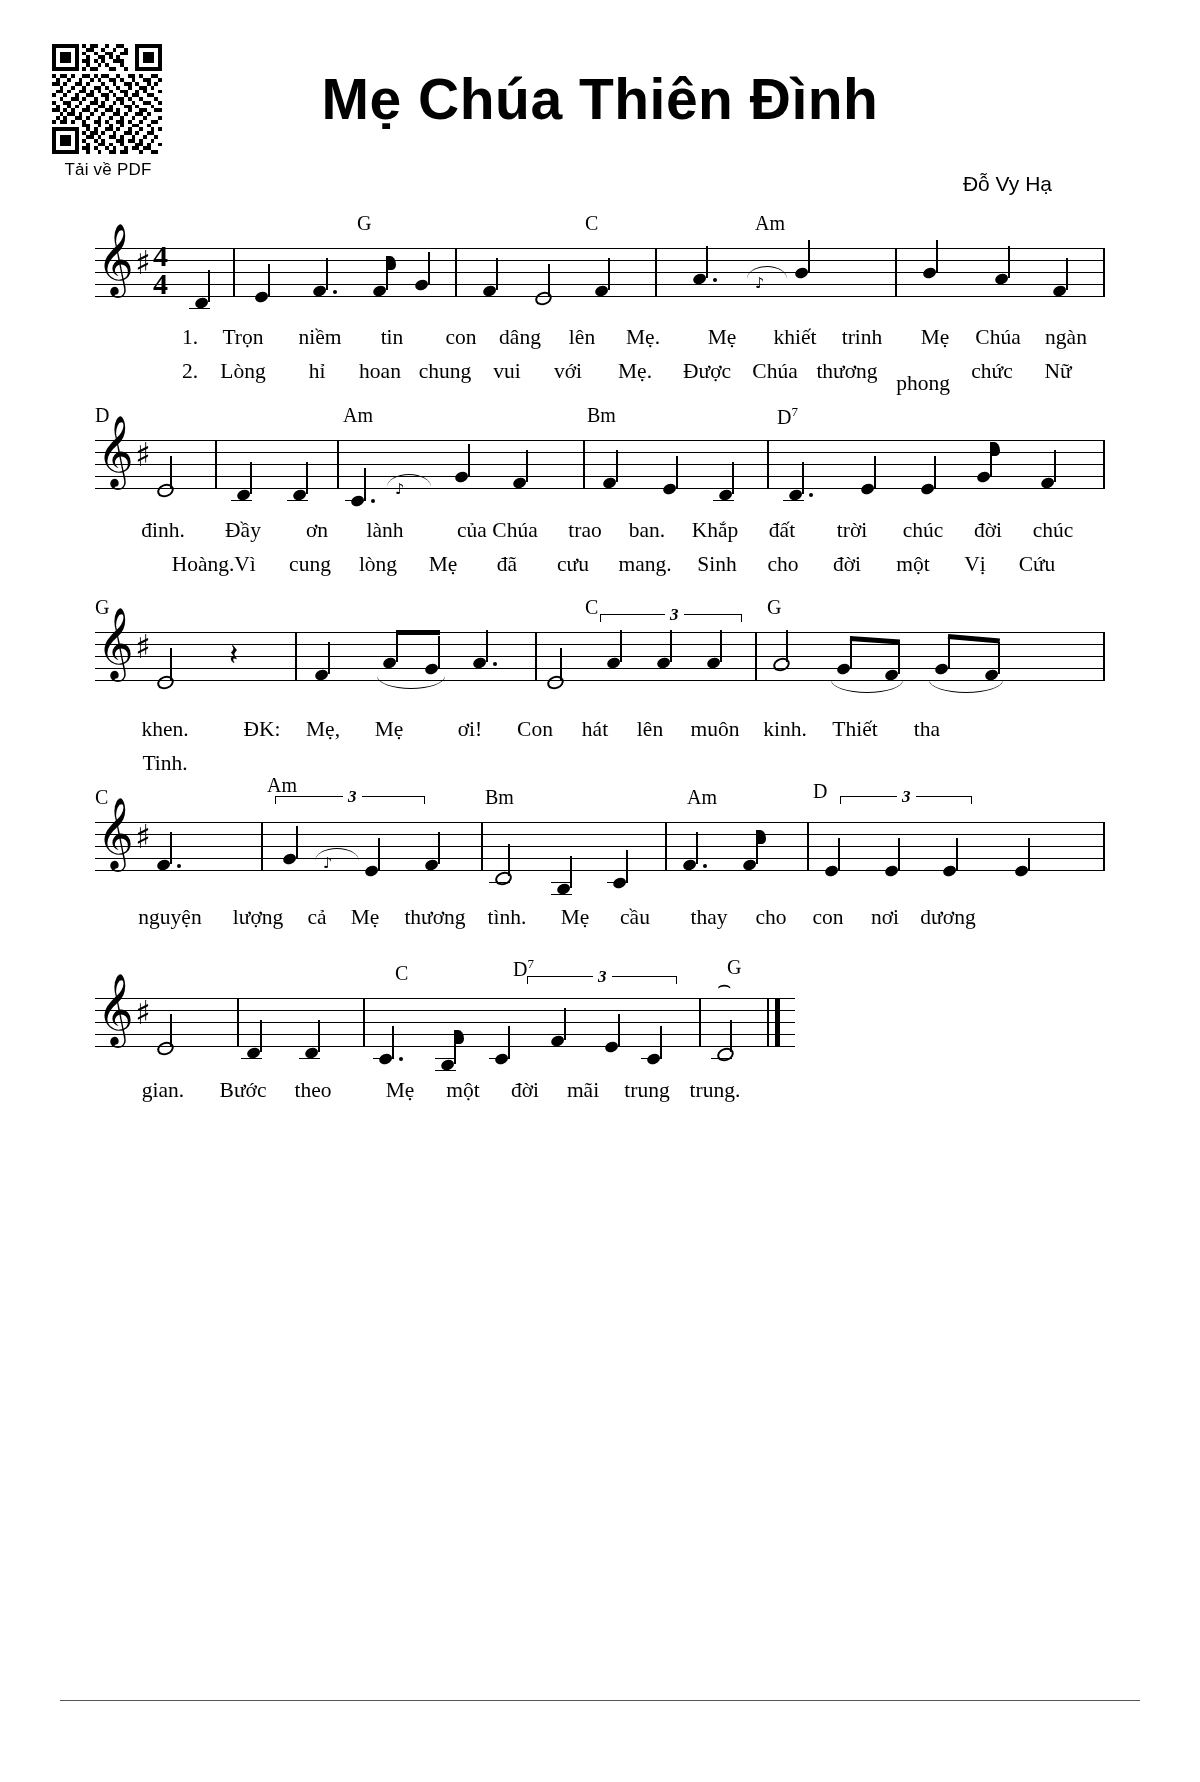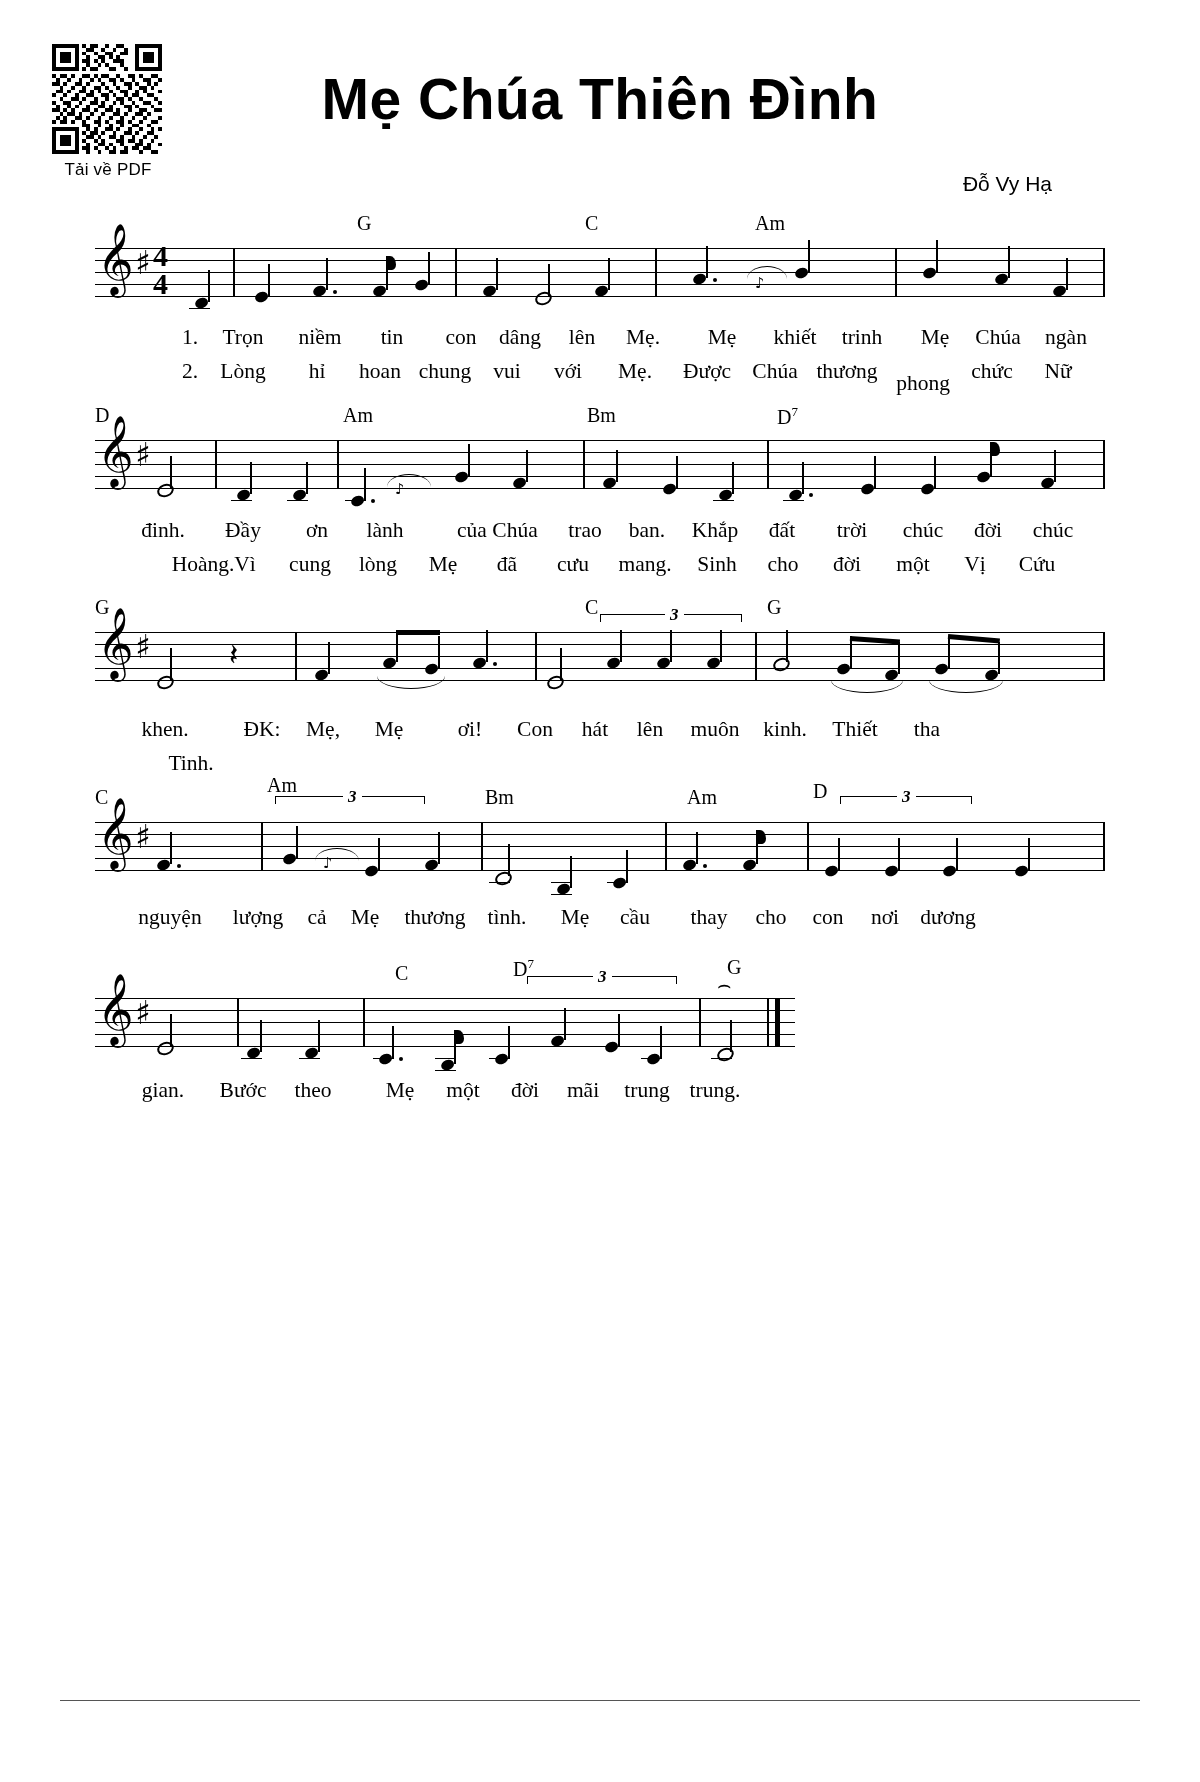--- a/index.html
+++ b/index.html
@@ -774,21 +774,21 @@
     <span style="left:375px;">ơi!</span>
     <span style="left:440px;">Con</span>
     <span style="left:500px;">hát</span>
     <span style="left:555px;">lên</span>
     <span style="left:620px;">muôn</span>
     <span style="left:690px;">kinh.</span>
     <span style="left:760px;">Thiết</span>
     <span style="left:832px;">tha</span>
   </div>
   <div class="lyric-row" style="top:751px;">
-    <span style="left:70px;margin-left:26px;">Tinh.</span>
+    <span style="left:70px;">Tinh.</span>
   </div>
 
   <div class="system" style="top:822px; left:95px;">
     <div class="chord" style="left:0px; top:-36px;">C</div>
     <div class="chord" style="left:172px; top:-48px;">Am</div>
     <div class="chord" style="left:390px; top:-36px;">Bm</div>
     <div class="chord" style="left:592px; top:-36px;">Am</div>
     <div class="chord" style="left:718px; top:-42px;">D</div>
 
     <div class="tuplet-bracket" style="left:180px; top:-26px; width:148px;"></div>

